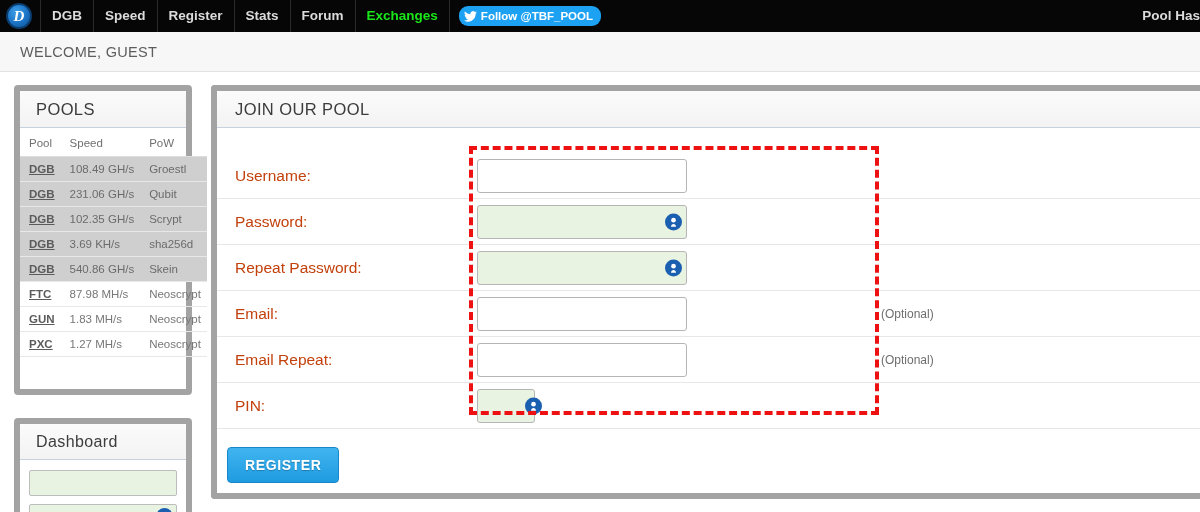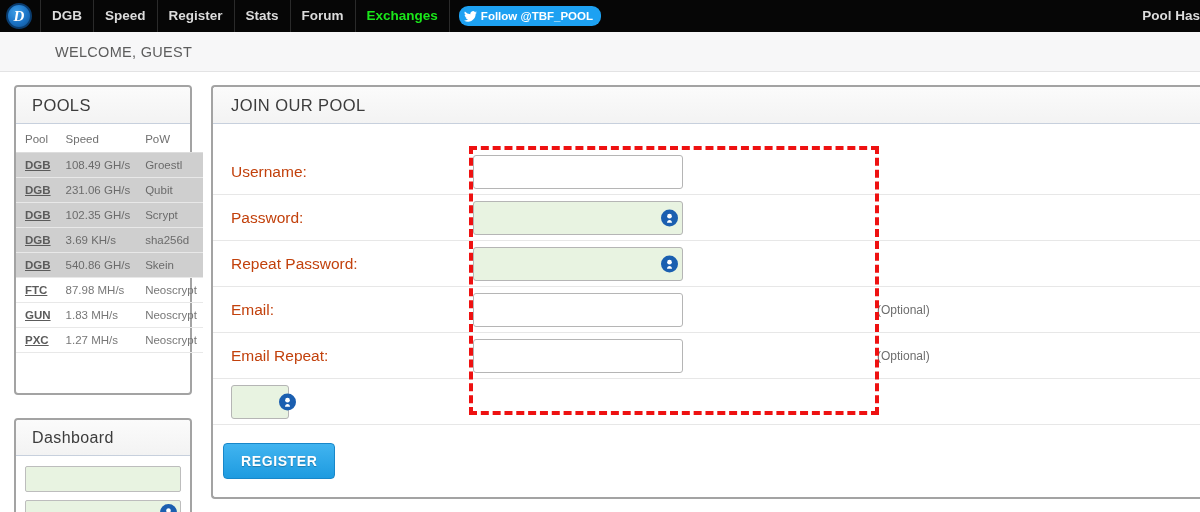--- a/index.html
+++ b/index.html
@@ -57,31 +57,31 @@
     padding-left: 10px;
     overflow: hidden;
   }
 
   
   .welcome-bar {
     position: absolute; left: 0; top: 32px;
     width: 1200px; height: 40px;
     background: #f7f7f8;
     border-bottom: 1px solid #e3e3e4;
-    display: flex; align-items: center; padding-left: 35px;
+    display: flex; align-items: center;
   }
   .welcome-bar .txt {
     margin-left: 20px;
     color: #5d5d5d; font-size: 14.5px; letter-spacing: .3px;
   }
 
   
   .panel {
     background: #ffffff;
-    border: 2px solid #a3a3a3;
+    border: 6px solid #a3a3a3;
     border-radius: 4px;
   }
   .panel-head {
     background: linear-gradient(#fbfbfb, #f3f3f3);
     border-bottom: 1px solid #c7d0dd;
     border-radius: 3px 3px 0 0;
     height: 37px; display: flex; align-items: center;
     padding: 0 16px;
   }
   .panel-head .title {
@@ -360,20 +360,21 @@
         <div class="form-row">
           <div class="lbl">Email Repeat:</div>
           <div class="field-wrap">
             <input class="inp" type="text" style="">
           </div>
           <div class="opt-note">(Optional)</div>
         </div>
       </div>
 
     <div class="form-row">
+      <div class="lbl">PIN:</div>
       <div class="field-wrap pin-wrap" style="width:58px;">
         <input class="inp green pin" type="password" style="">
         <span class="lp-icon">
           <svg width="9" height="11" viewBox="0 0 10 12">
               <circle cx="5" cy="4" r="2.6" fill="#ffffff"></circle>
               <path d="M2.2 11.4c0-1.9 1.3-3.1 2.8-3.1s2.8 1.2 2.8 3.1z" fill="#ffffff"></path>
             </svg>
         </span>
       </div>
     </div>

